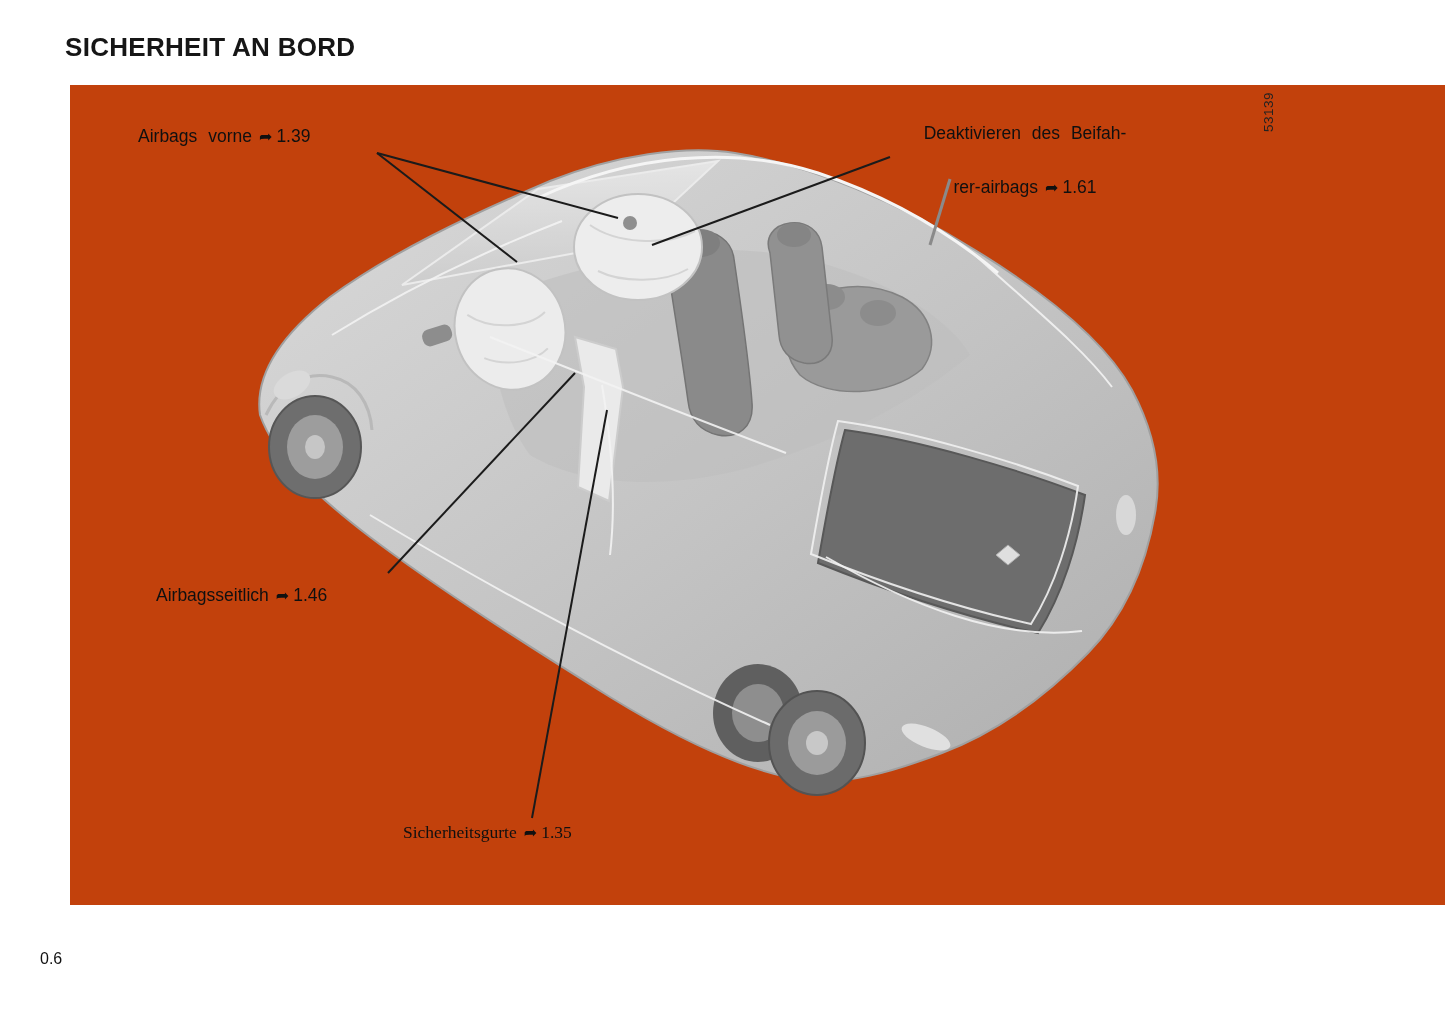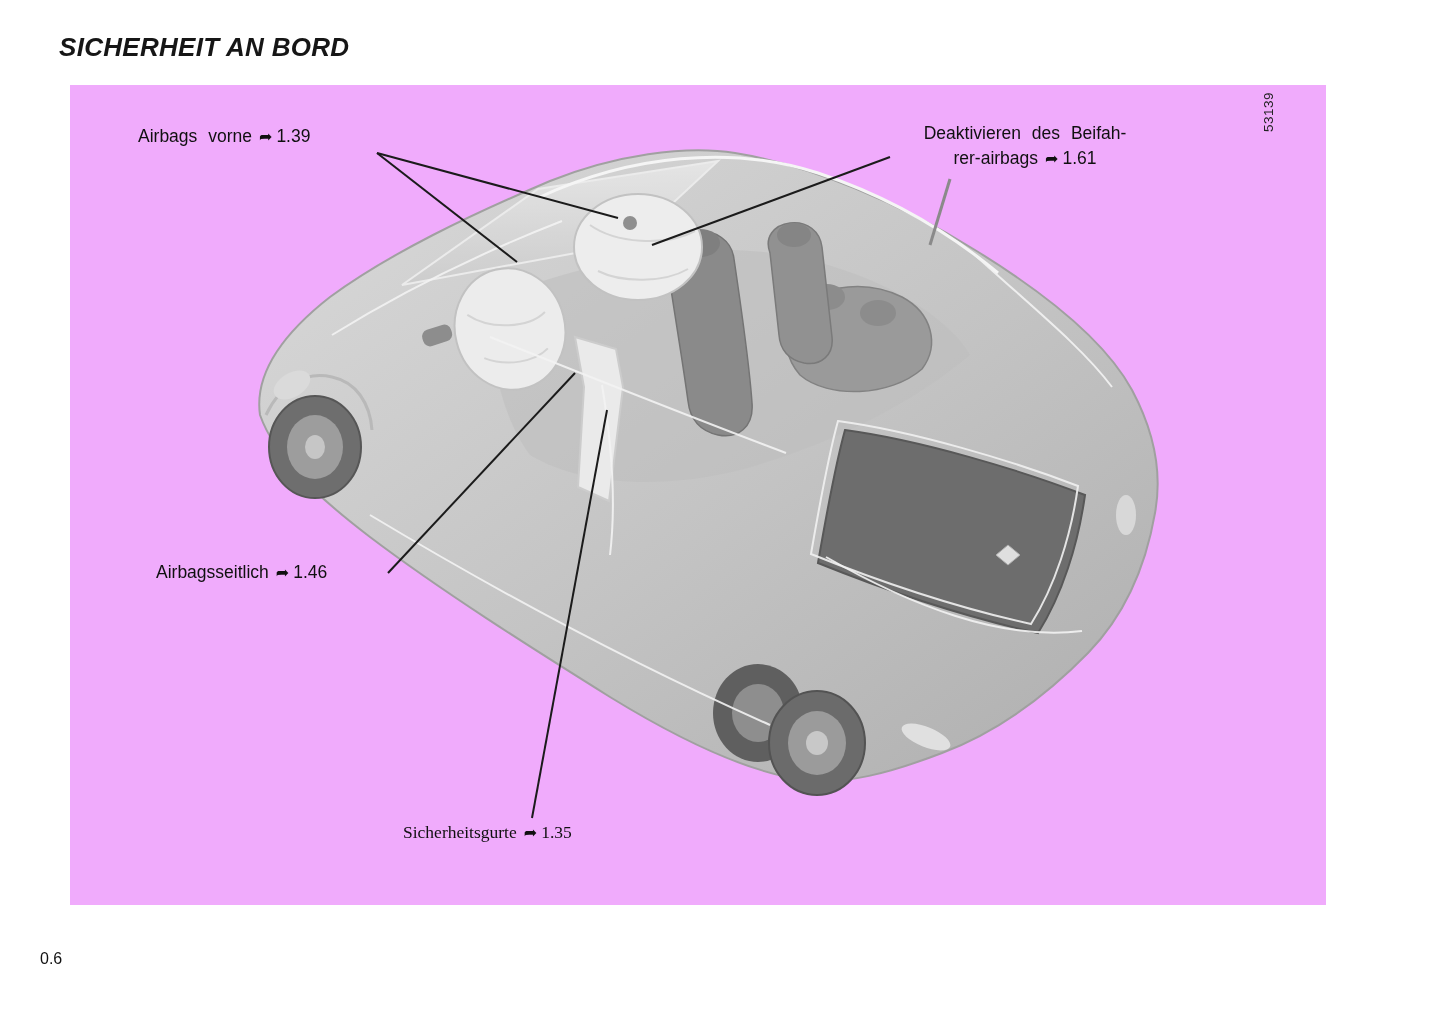--- a/index.html
+++ b/index.html
@@ -5,43 +5,43 @@
   * { margin:0; padding:0; box-sizing:border-box; }
   html,body {
     width:1445px; height:1019px;
     background:#ffffff;
     font-family:"Liberation Sans", sans-serif;
     color:#141414;
   }
   .page { position:relative; width:1445px; height:1019px; background:#ffffff; overflow:hidden; }
 
   .title {
-    position:absolute; left:59px; top:32px;
-    font-size:26px; font-weight:700; letter-spacing:0.3px; color:#161616;font-style:italic;
+    position:absolute; left:65px; top:32px;
+    font-size:26px; font-weight:700; letter-spacing:0.3px; color:#161616;
   }
 
   .figure {
     position:absolute; left:70px; top:85px;
-    width:1256px; height:820px;
-    background:#f0abfc;
+    width:1375px; height:820px;
+    background:#c2410c;
   }
   .car-svg { position:absolute; left:0; top:0; width:1163px; height:820px; }
 
   .callout {
     position:absolute; font-size:17.5px; color:#101010;
     white-space:nowrap; line-height:22px; z-index:5;
   }
   .callout .co-arrow { margin:0 4px 0 7px; font-size:16px; }
   .callout-front { word-spacing:6px; }
   .callout-front .co-arrow { word-spacing:normal; }
   .callout-passenger {
     white-space:normal; width:234px; line-height:25px; word-spacing:6px;
   }
   .callout-passenger .co-line { display:block; }
-  .callout-passenger .co-line2 { display:block; word-spacing:normal; }
+  .callout-passenger .co-line2 { display:block; word-spacing:normal;margin-top:29px; }
 
   .figure-code {
     position:absolute; left:1245px; top:104px;
     width:48px; height:16px; line-height:16px;
     font-size:13.5px; color:#222; text-align:center;
     transform:rotate(-90deg); transform-origin:center center;
     letter-spacing:0.5px;
   }
 
   .page-number {
@@ -150,21 +150,21 @@
 
     <div class="callout callout-front" style="left:68px; top:40px;">
       <span>Airbags vorne</span><span class="co-arrow">➦</span><span>1.39</span>
     </div>
 
     <div class="callout callout-passenger" style="left:838px; top:36px;text-align:center;">
       <span class="co-line">Deaktivieren des Beifah-</span>
       <span class="co-line2"><span>rer-airbags</span><span class="co-arrow">➦</span><span>1.61</span></span>
     </div>
 
-    <div class="callout" style="left:86px; top:476px;">
+    <div class="callout" style="left:86px; top:499px;">
       <span>Airbagsseitlich</span><span class="co-arrow">➦</span><span>1.46</span>
     </div>
 
     <div class="callout" style="left:333px; top:736px;font-family:Liberation Serif, serif;">
       <span>Sicherheitsgurte</span><span class="co-arrow">➦</span><span>1.35</span>
     </div>
 
   </div>
 
   <div class="figure-code">53139</div>

